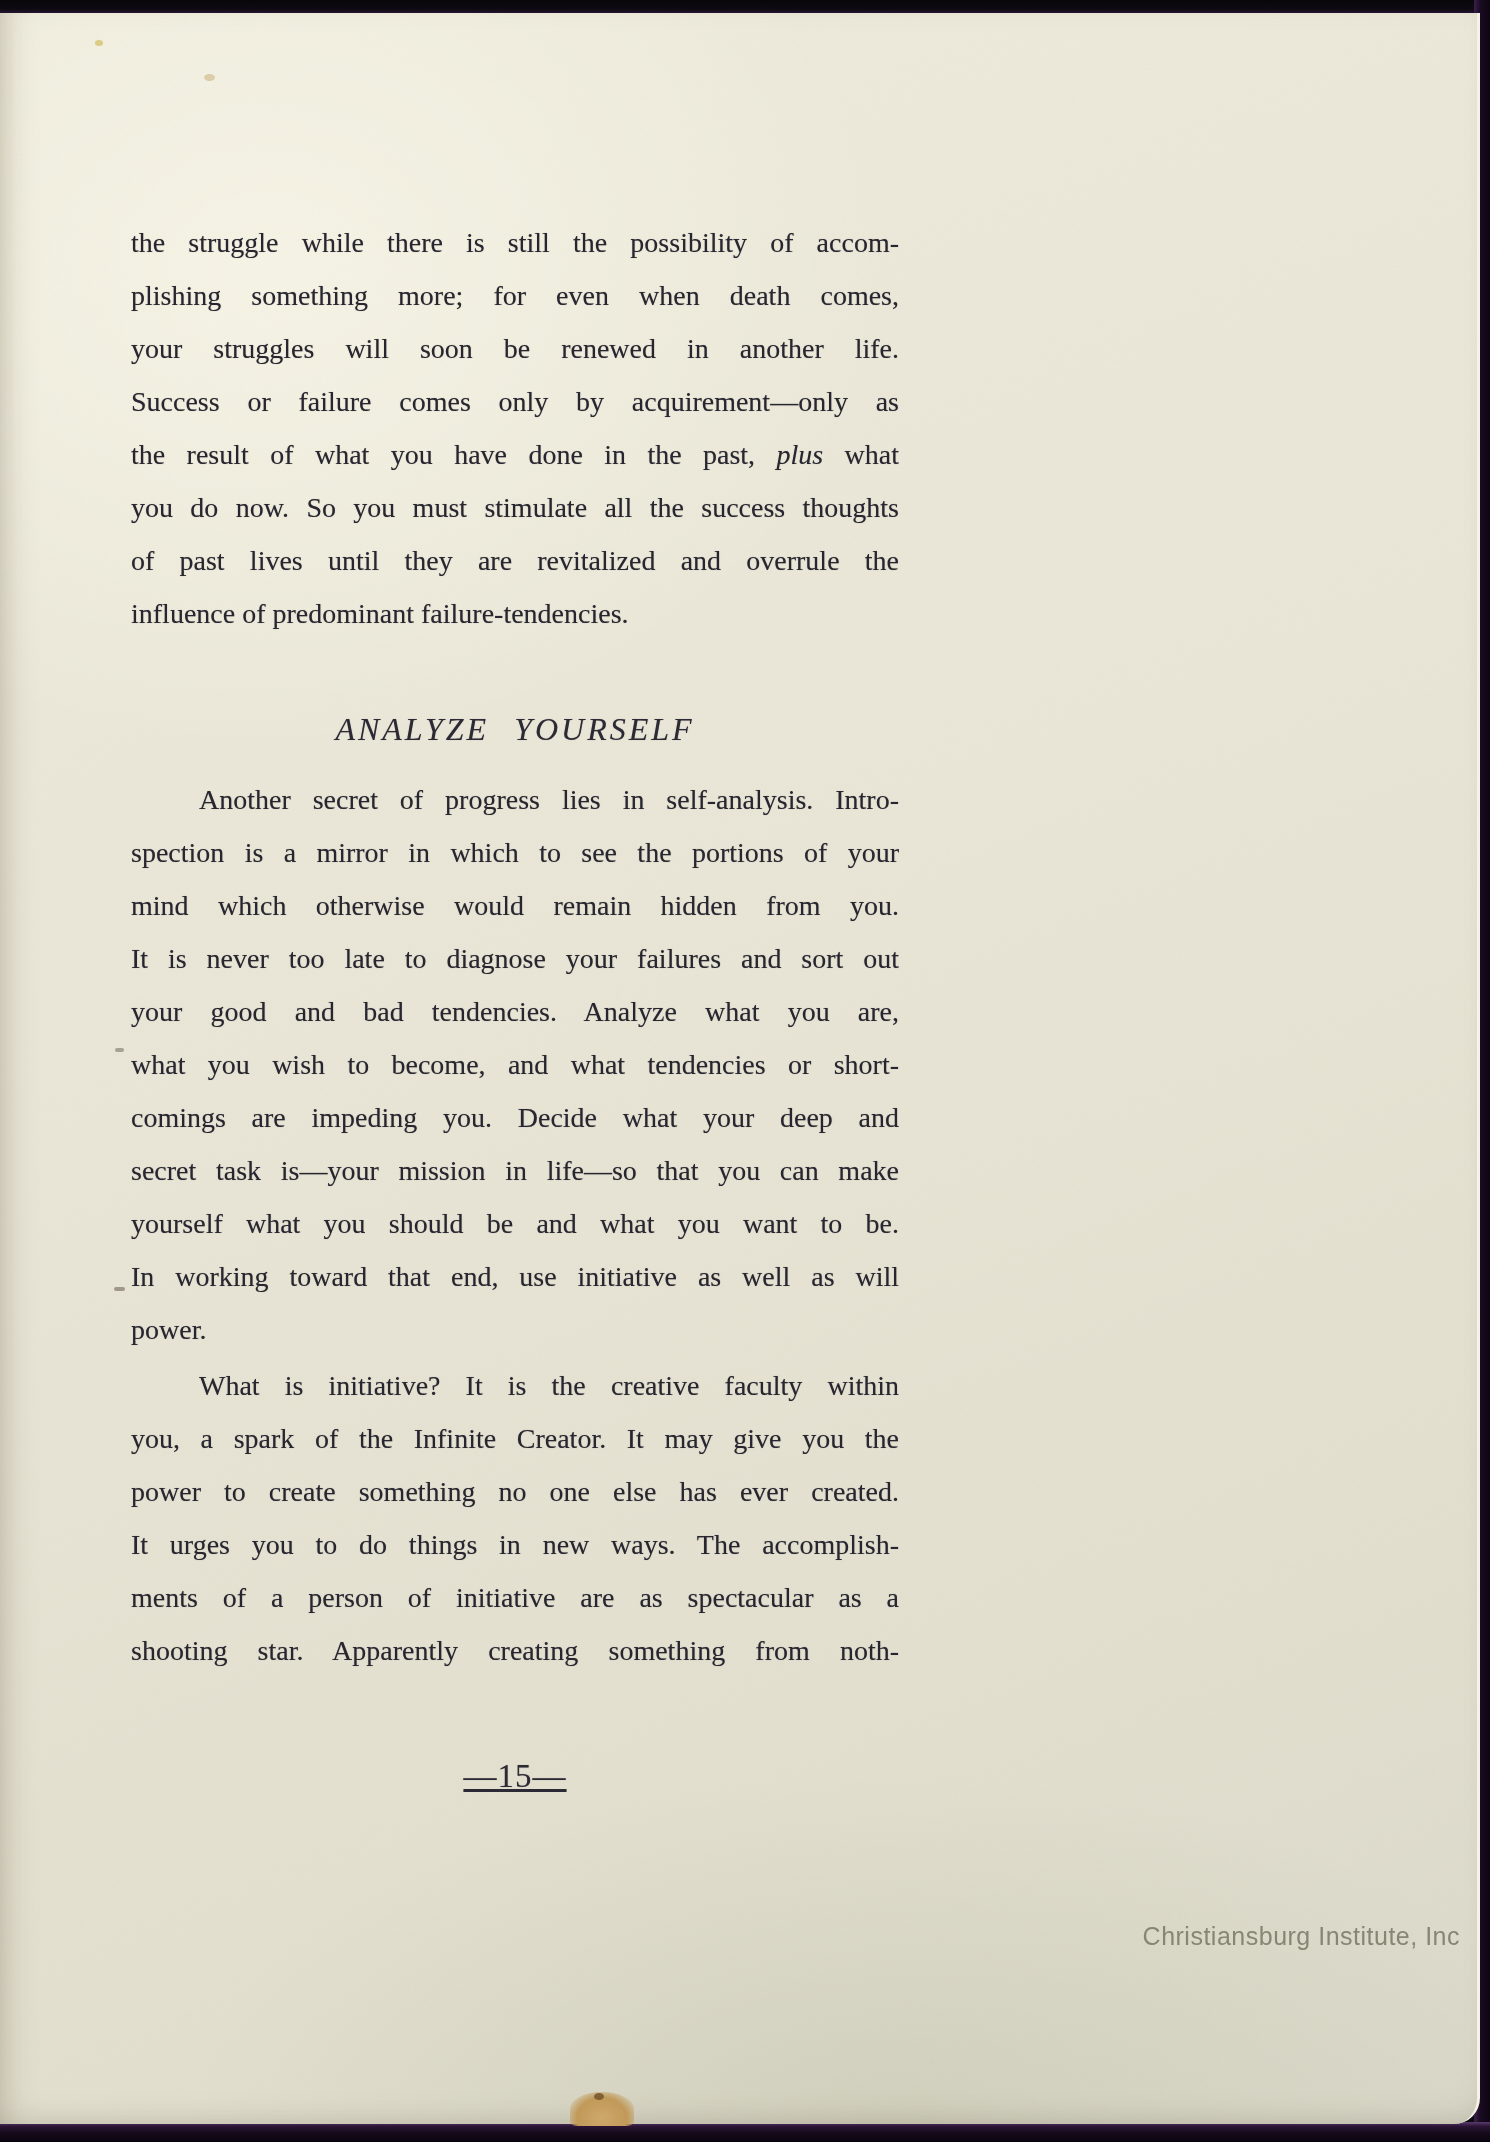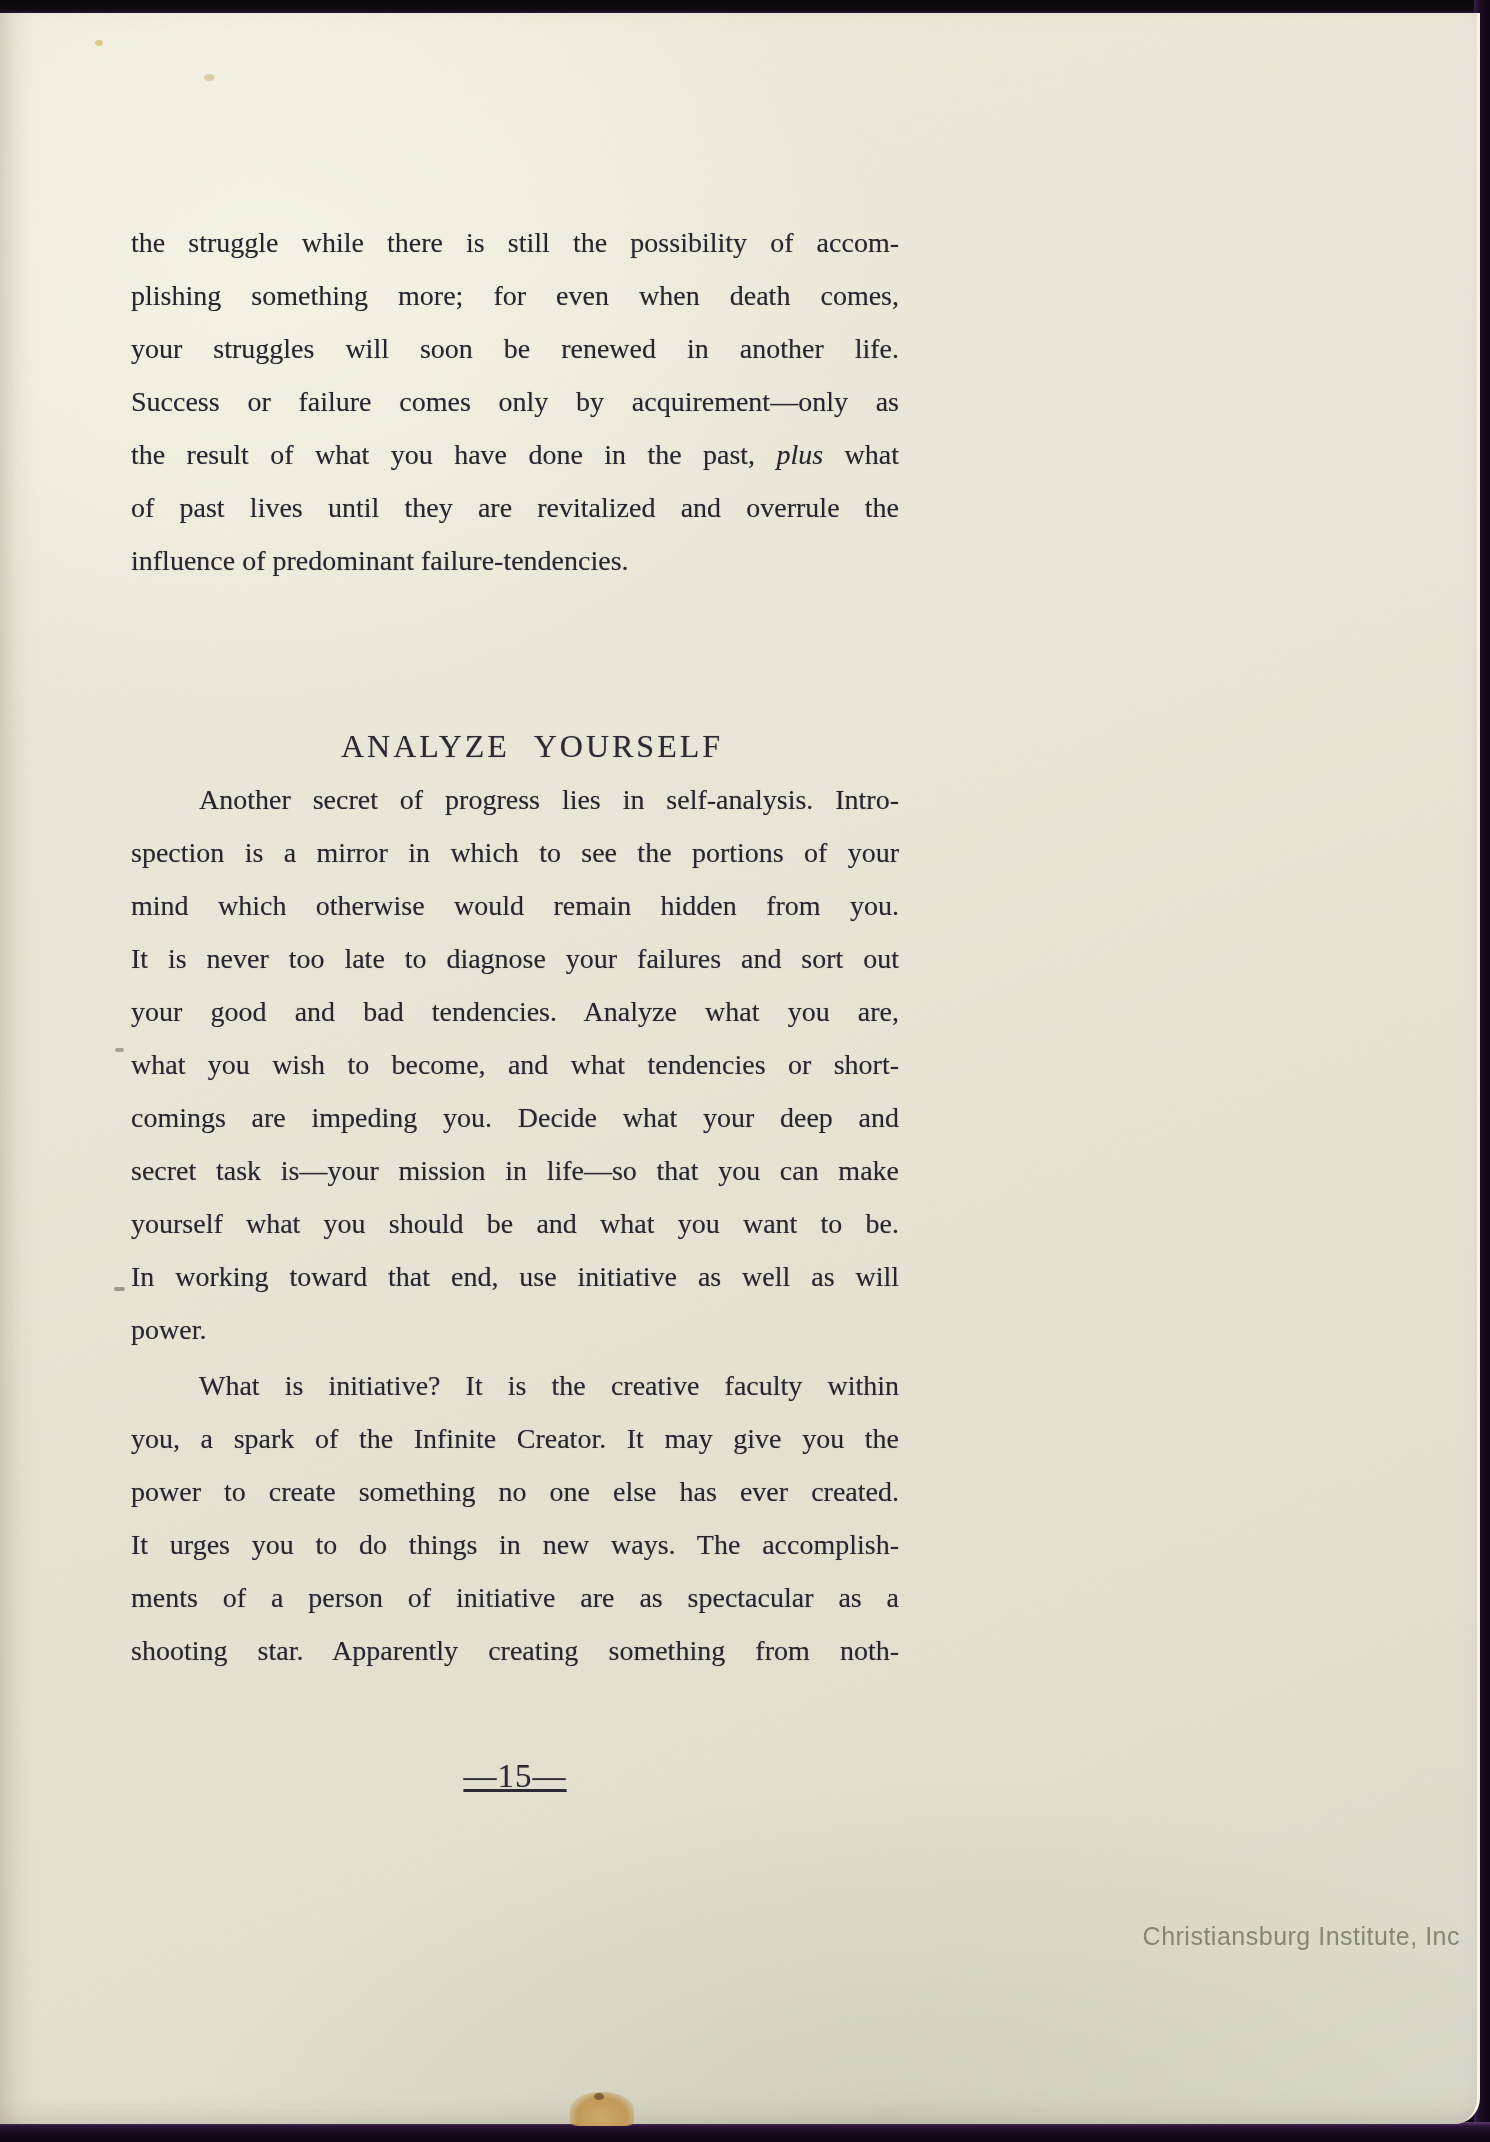--- a/index.html
+++ b/index.html
@@ -35,22 +35,22 @@
     height:53px;line-height:53px;font-size:28px;
     text-align:justify;text-align-last:justify;
     white-space:nowrap;overflow:hidden;
     text-shadow:0 0 1px rgba(38,36,46,.35);
   }
   .line.indent{text-indent:68px;}
   .line.flush{text-align-last:left;}
   .line em{font-style:italic;}
   .p1{top:203px;}
   .heading{
-    top:690px;height:53px;line-height:53px;margin:17px;
-    font-size:32px;font-weight:normal;
+    top:690px;height:53px;line-height:53px;margin:0;
+    font-size:32px;font-weight:normal;font-style:italic;
     letter-spacing:3px;word-spacing:14px;text-align:center;color:#2a2833;
     text-shadow:0 0 1px rgba(38,36,46,.35);
   }
   .p2{top:760px;}
   .p3{top:1346px;}
   .pageno{
     top:1737px;height:53px;line-height:53px;
     font-size:33px;text-align:center;letter-spacing:1px;color:#2a2833;
     text-shadow:0 0 1px rgba(38,36,46,.35);
     text-decoration:underline;
@@ -92,20 +92,21 @@
     <div class="fleck fleck-b"></div>
     <div class="fleck tick-a"></div>
     <div class="fleck tick-b"></div>
 
     <div class="para p1">
         <div class="line">the struggle while there is still the possibility of accom-</div>
         <div class="line">plishing something more; for even when death comes,</div>
         <div class="line">your struggles will soon be renewed in another life.</div>
         <div class="line">Success or failure comes only by acquirement—only as</div>
         <div class="line">the result of what you have done in the past, <em>plus</em> what</div>
+        <div class="line">you do now. So you must stimulate all the success thoughts</div>
         <div class="line">of past lives until they are revitalized and overrule the</div>
         <div class="line flush">influence of predominant failure-tendencies.</div>
       </div>
 
     <h2 class="heading">ANALYZE YOURSELF</h2>
 
     <div class="para p2">
         <div class="line indent">Another secret of progress lies in self-analysis. Intro-</div>
         <div class="line">spection is a mirror in which to see the portions of your</div>
         <div class="line">mind which otherwise would remain hidden from you.</div>

